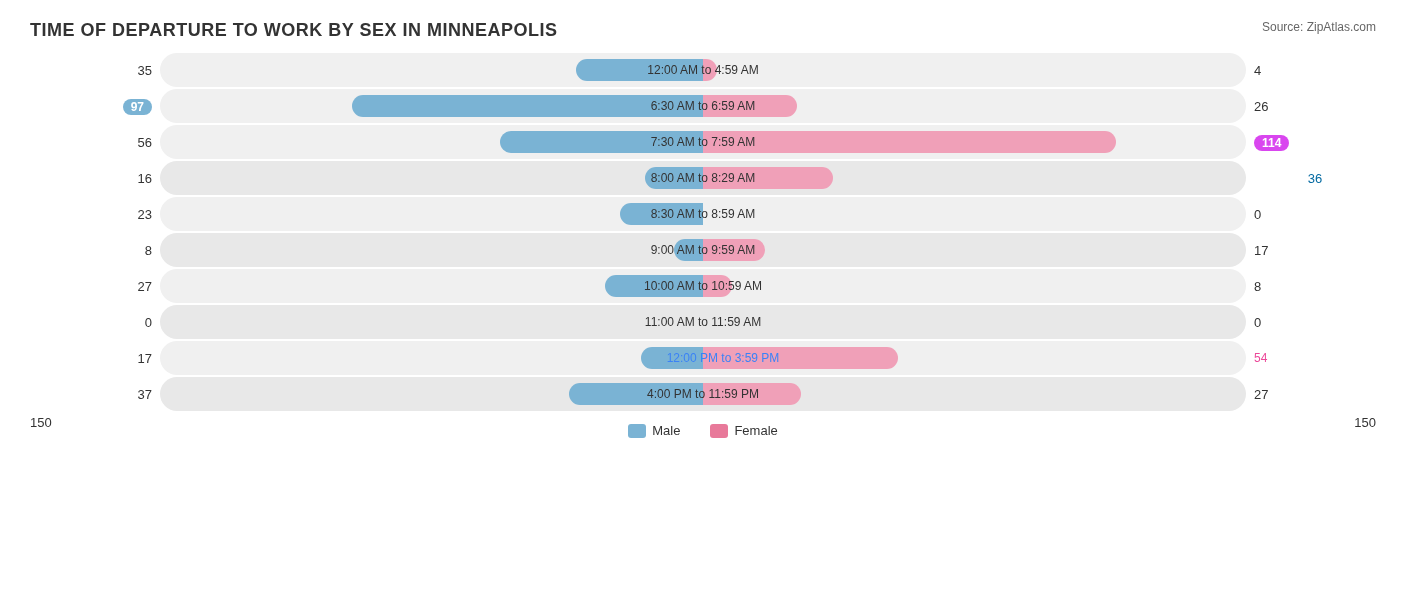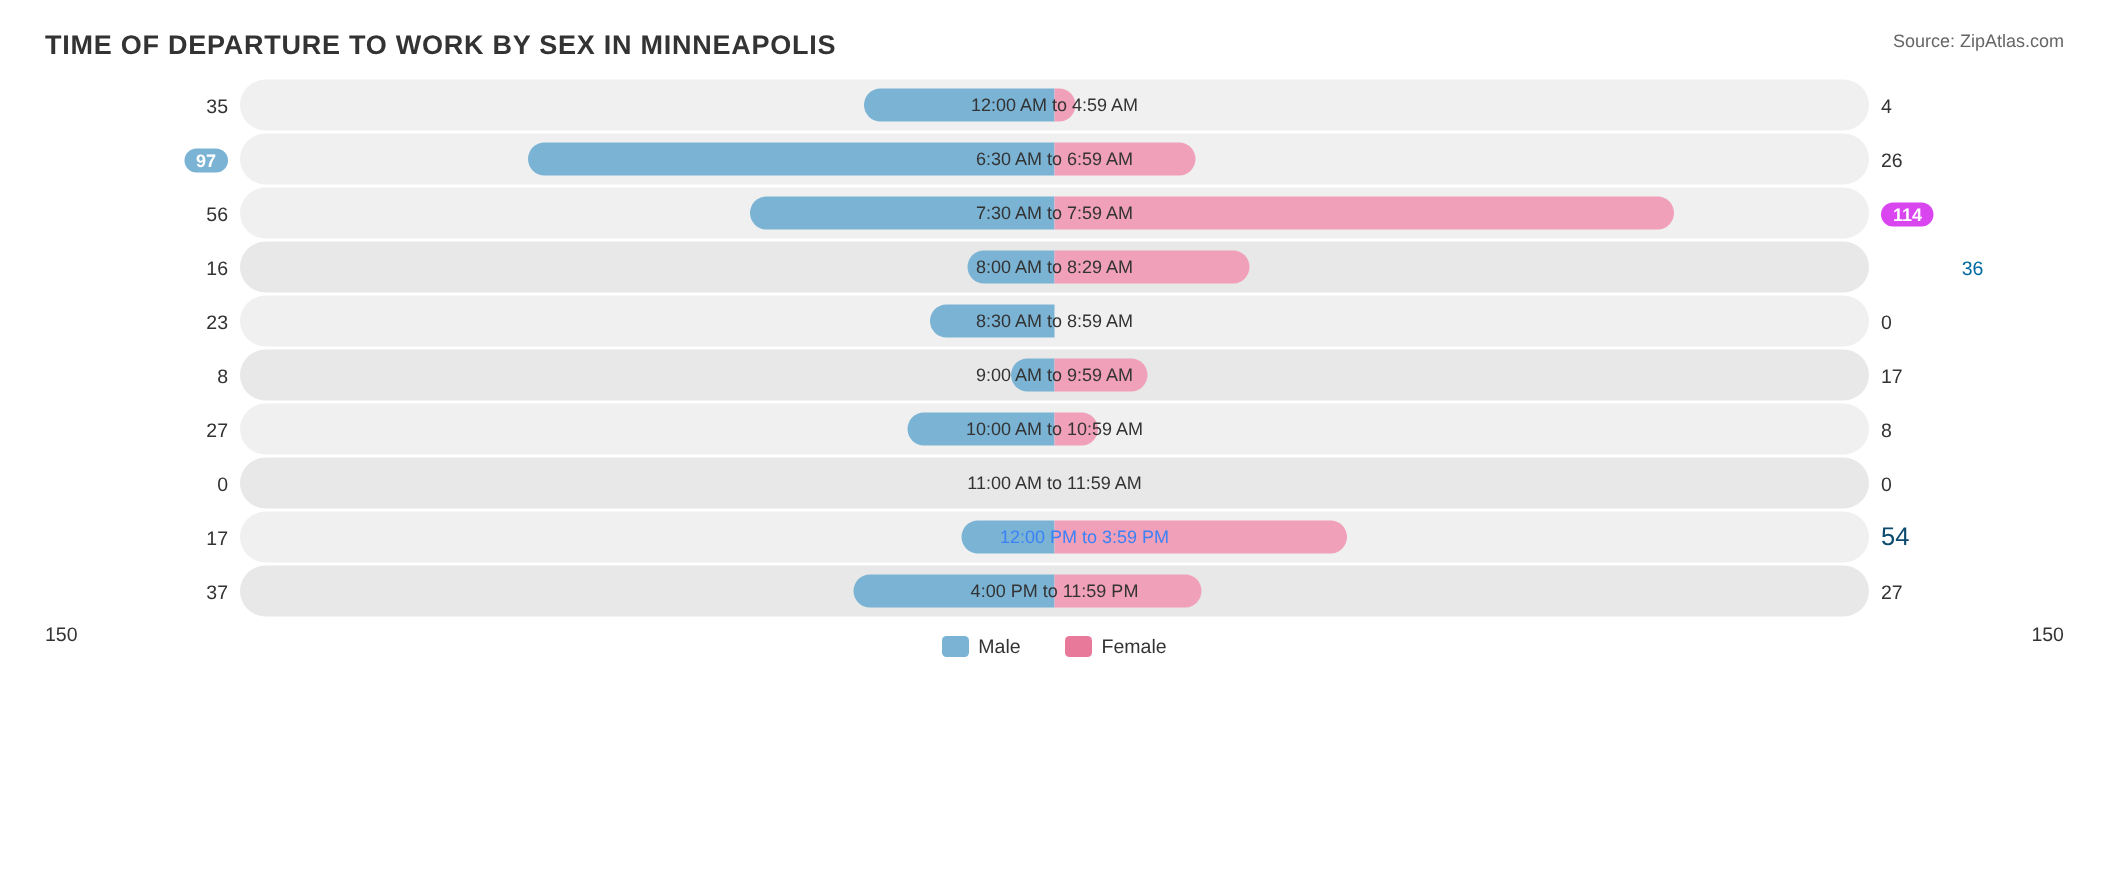--- a/index.html
+++ b/index.html
@@ -175,21 +175,21 @@
           </div>
           <div style="flex: 1 1 0%; display: flex; justify-content: flex-start; height: 100%;">
             <div style="width: 0px; height: 100%; background: rgb(240, 160, 184); border-radius: 0px 11px 11px 0px; min-width: 0px;"></div>
           </div>
         </div>
         <div style="position: absolute; left: 50%; transform: translateX(-50%); font-size: 12px; color: rgb(51, 51, 51); white-space: nowrap; z-index: 10; text-align: center; pointer-events: none;">11:00 AM to 11:59 AM</div>
       </div>
       <div style="position: relative; height: 34px; margin-bottom: 2px; display: flex; align-items: center;">
         <div style="position: absolute; inset: 0px 130px; background: rgb(240, 240, 240); border-radius: 17px;"></div>
         <div style="position: absolute; left: 0px; width: 130px; text-align: right; padding-right: 8px; font-size: 13px; color: rgb(51, 51, 51); font-weight: 500; z-index: 5;">17</div>
-        <div style="position: absolute; right: 0px; width: 130px; text-align: left; padding-left: 8px; font-size: 17px; color: #0c4a6e; font-weight: 500; z-index: 5;">54</div>
+        <div style="position: absolute; right: 0px; width: 130px; text-align: left; padding-left: 8px; font-size: 12px; color: #ec4899; font-weight: 500; z-index: 5;">54</div>
         <div style="position: absolute; inset: 6px 130px; display: flex; align-items: center; z-index: 3;">
           <div style="flex: 1 1 0%; display: flex; justify-content: flex-end; height: 100%;">
             <div style="width: 62px; height: 100%; background: rgb(122, 179, 212); border-radius: 11px 0px 0px 11px; min-width: 2px;"></div>
           </div>
           <div style="flex: 1 1 0%; display: flex; justify-content: flex-start; height: 100%;">
             <div style="width: 195px; height: 100%; background: rgb(240, 160, 184); border-radius: 0px 11px 11px 0px; min-width: 2px;"></div>
           </div>
         </div>
         <div style="position: absolute; left: 50%; transform: translateX(-50%); font-size: 12px; color: #3b82f6; white-space: nowrap; z-index: 10; text-align: center; pointer-events: none; margin-left: 20px;">12:00 PM to 3:59 PM</div>
       </div>

